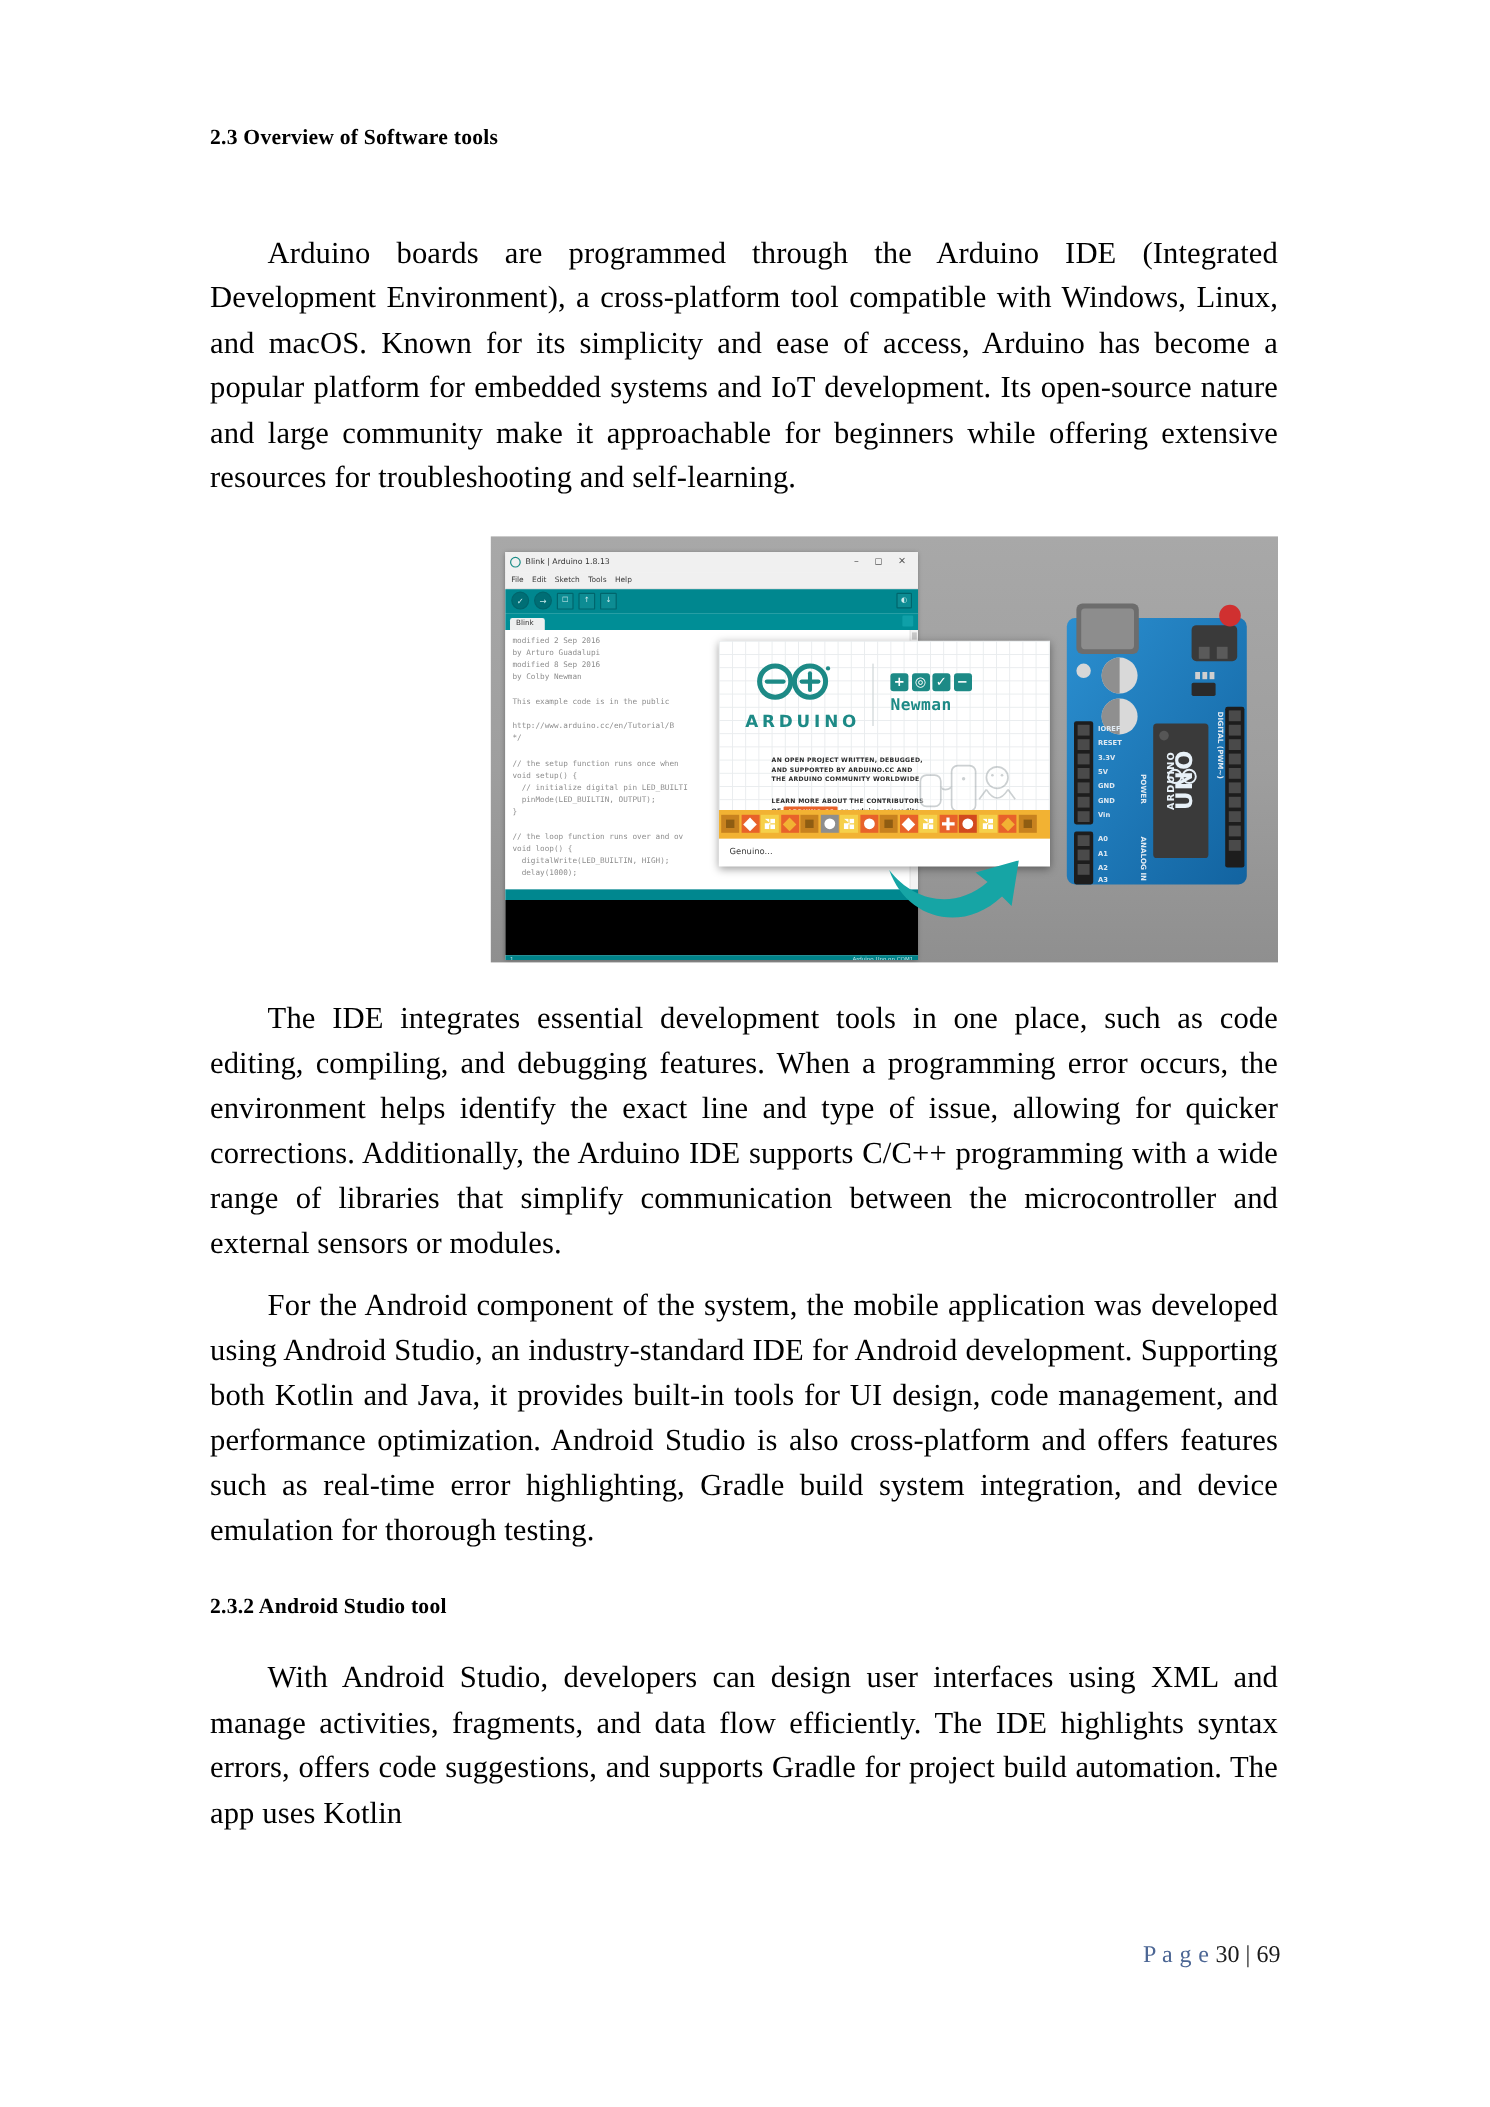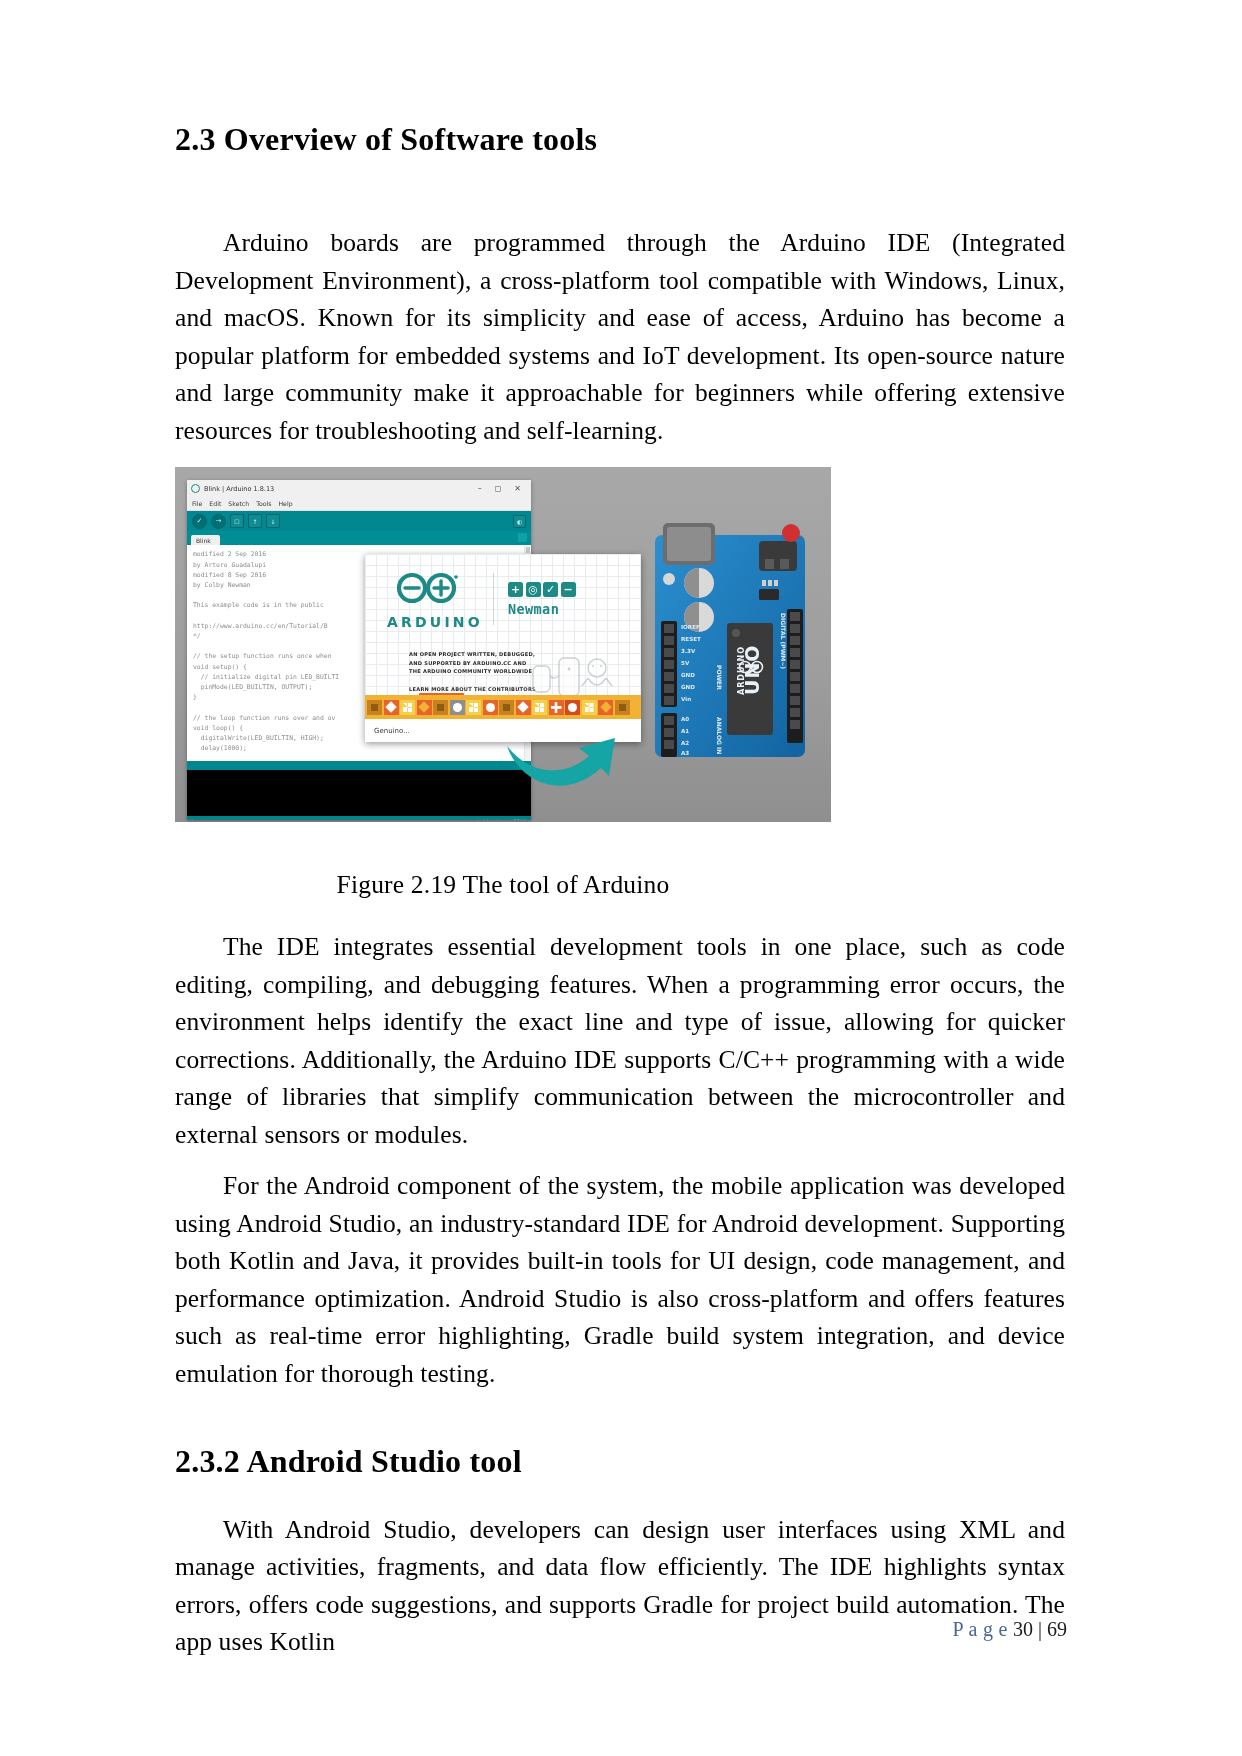--- a/index.html
+++ b/index.html
@@ -22,43 +22,44 @@
     height: 1756px;
     background: #fff;
   }
   .content {
     position: absolute;
     left: 175px;
     top: 104px;
     width: 890px;
   }
   h2.sec {
-    font-size: 32px;
+    font-size: 18px;
     font-weight: bold;
-    margin: 16px 0 0 0;
+    margin: 0 0 0 0;
     letter-spacing: 0.2px;
     line-height: 1.2;
   }
   .sec-gap { height: 36px; }
   .sub-gap { height: 30px; }
   p.body {
     font-size: 25.5px;
     line-height: 37.5px;
     margin: 0;
     text-align: justify;
     text-justify: inter-word;
     text-indent: 48px;
     letter-spacing: 0.1px;
   }
 
   
   .figure-wrap {
-    margin: 18px 0 0 0;
+    margin: 30px 0 0 0;
     display: flex;
-    justify-content: flex-start;
+    justify-content: flex-end;
+    text-decoration: underline;
   }
   .figure {
     position: relative;
     width: 656px;
     height: 355px;
     background: linear-gradient(180deg,#a8a8a8 0%, #9e9e9e 55%, #8f8f8f 100%);
     overflow: hidden;
   }
   
   .ide {
@@ -549,21 +550,20 @@
             </svg>
           </div>
 
           <div class="arrow">
             <svg width="118" height="66" viewBox="0 0 118 66">
               <path d="M2 16 C16 56 62 70 96 38 L104 46 L110 8 L74 18 L84 26 C56 50 22 42 2 16 Z" fill="#16a5a5"></path>
             </svg>
           </div>
 
         </div>
-        <figcaption>Figure 2.19 The tool of Arduino</figcaption>
       </figure>
     </div>
 
     <p class="body" style="margin-top:28px;">The IDE integrates essential development tools in one place,  such as code editing, compiling, and debugging features. When a programming error occurs, the environment helps identify the exact line and type of issue, allowing for quicker corrections. Additionally, the Arduino IDE supports C/C++ programming with a wide range of libraries that simplify communication between the microcontroller and external sensors or modules.</p>
 
     <p class="body" style="margin-top:14px;">For the Android component of the system, the mobile application was developed using Android Studio, an industry-standard IDE for Android development. Supporting both Kotlin and Java, it provides built-in tools for UI design, code management, and performance optimization. Android Studio is also cross-platform and offers features such as real-time error highlighting, Gradle build system integration, and device emulation for thorough testing.</p>
 
     <div style="height:34px"></div>
 
     <h2 class="sec">2.3.2 Android Studio tool</h2>

